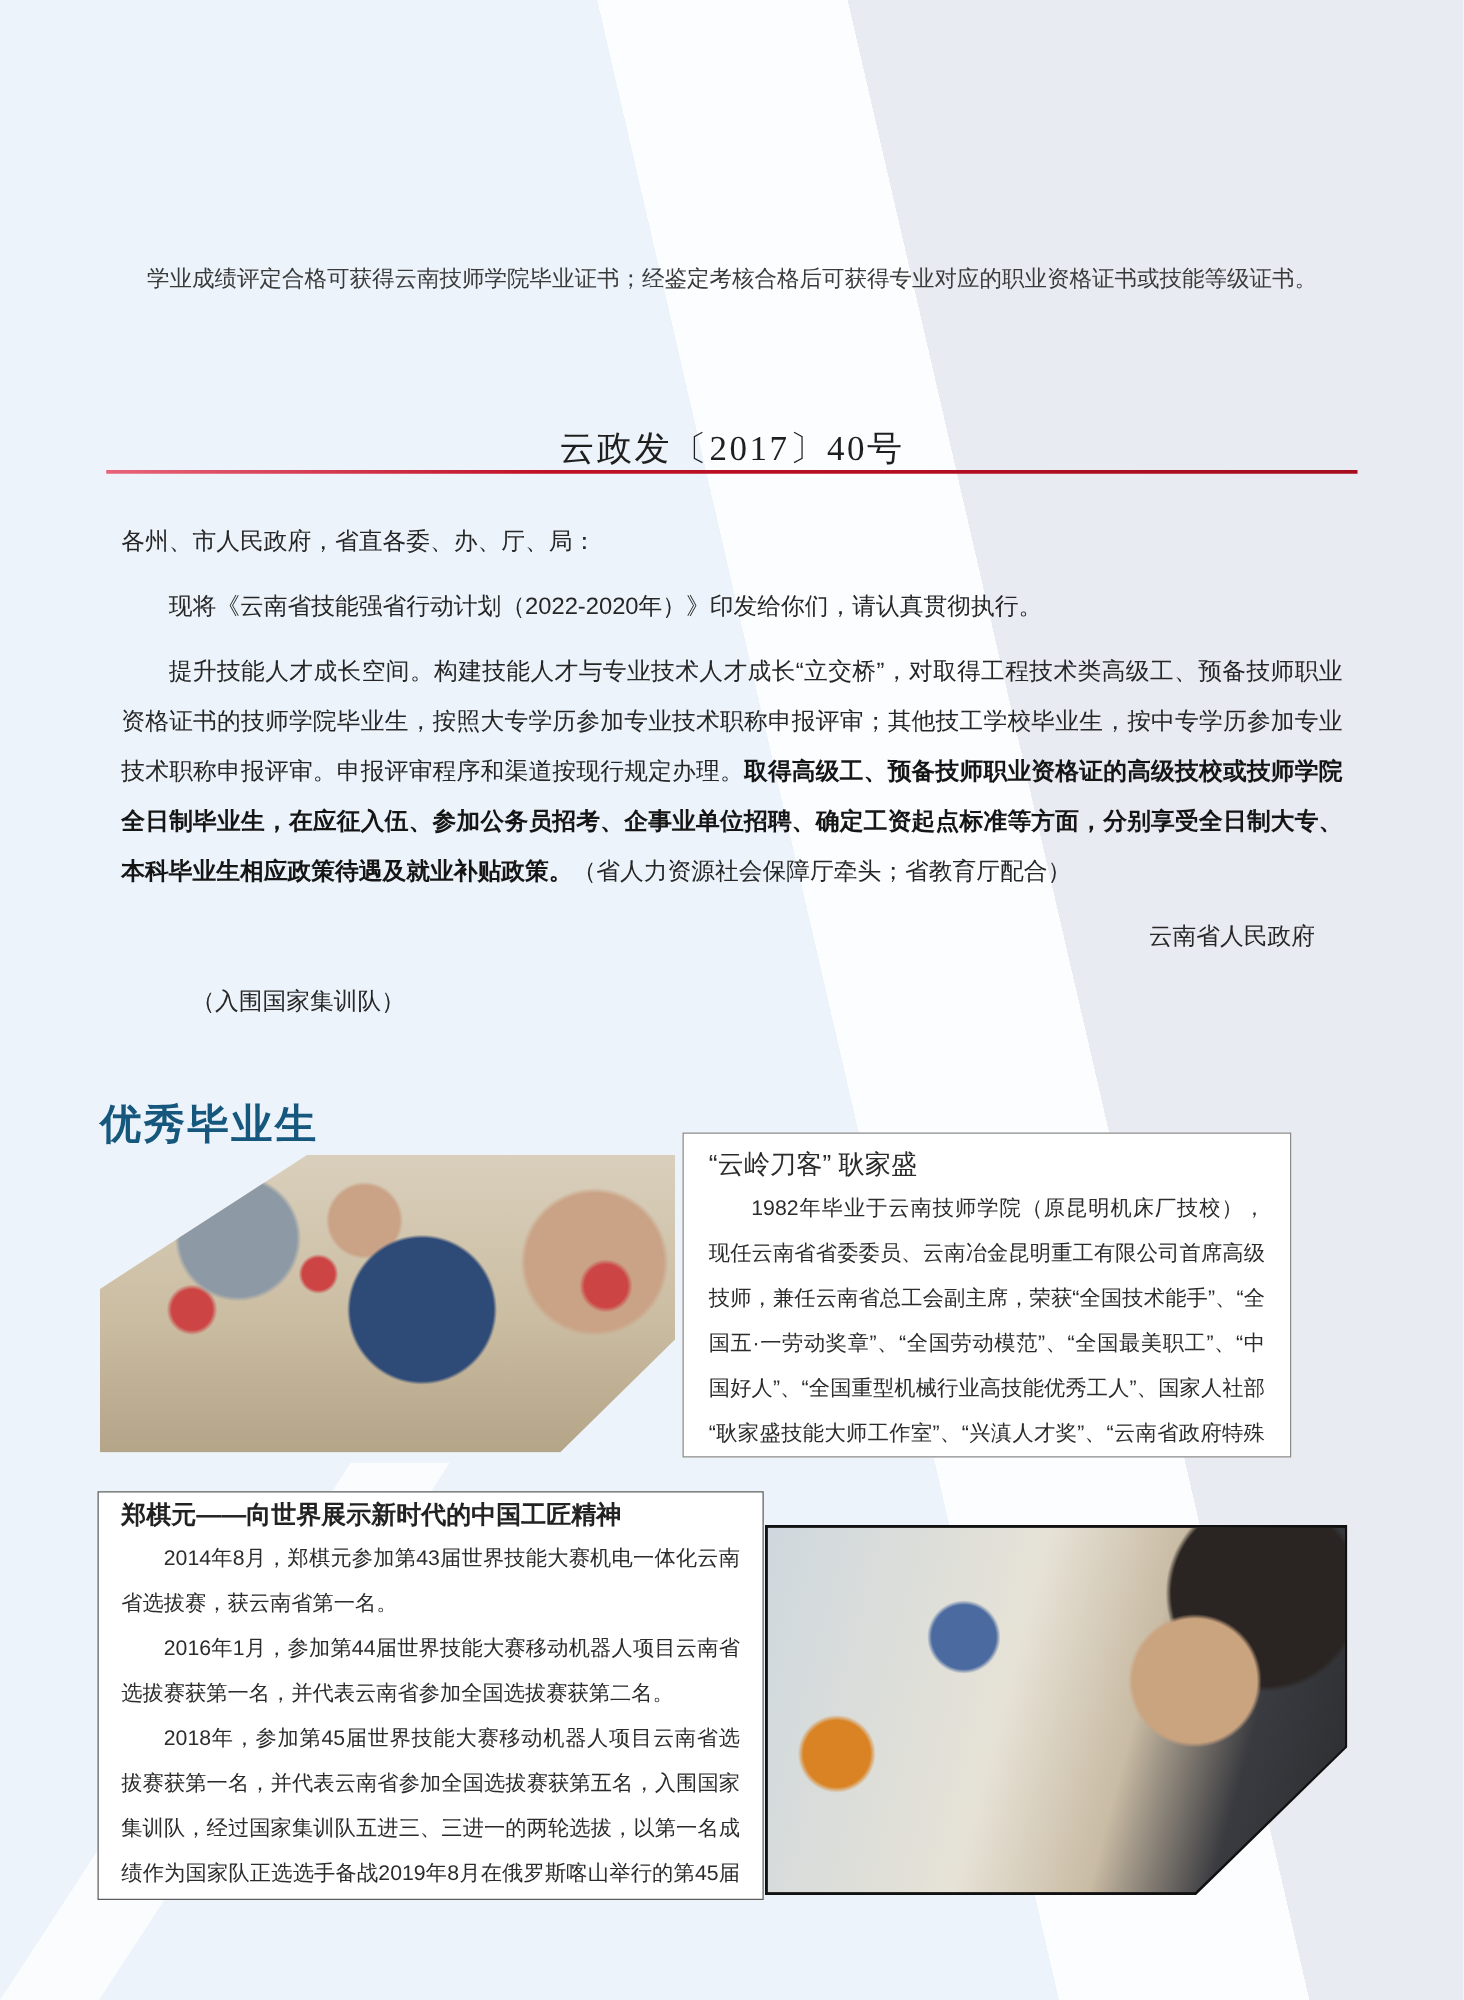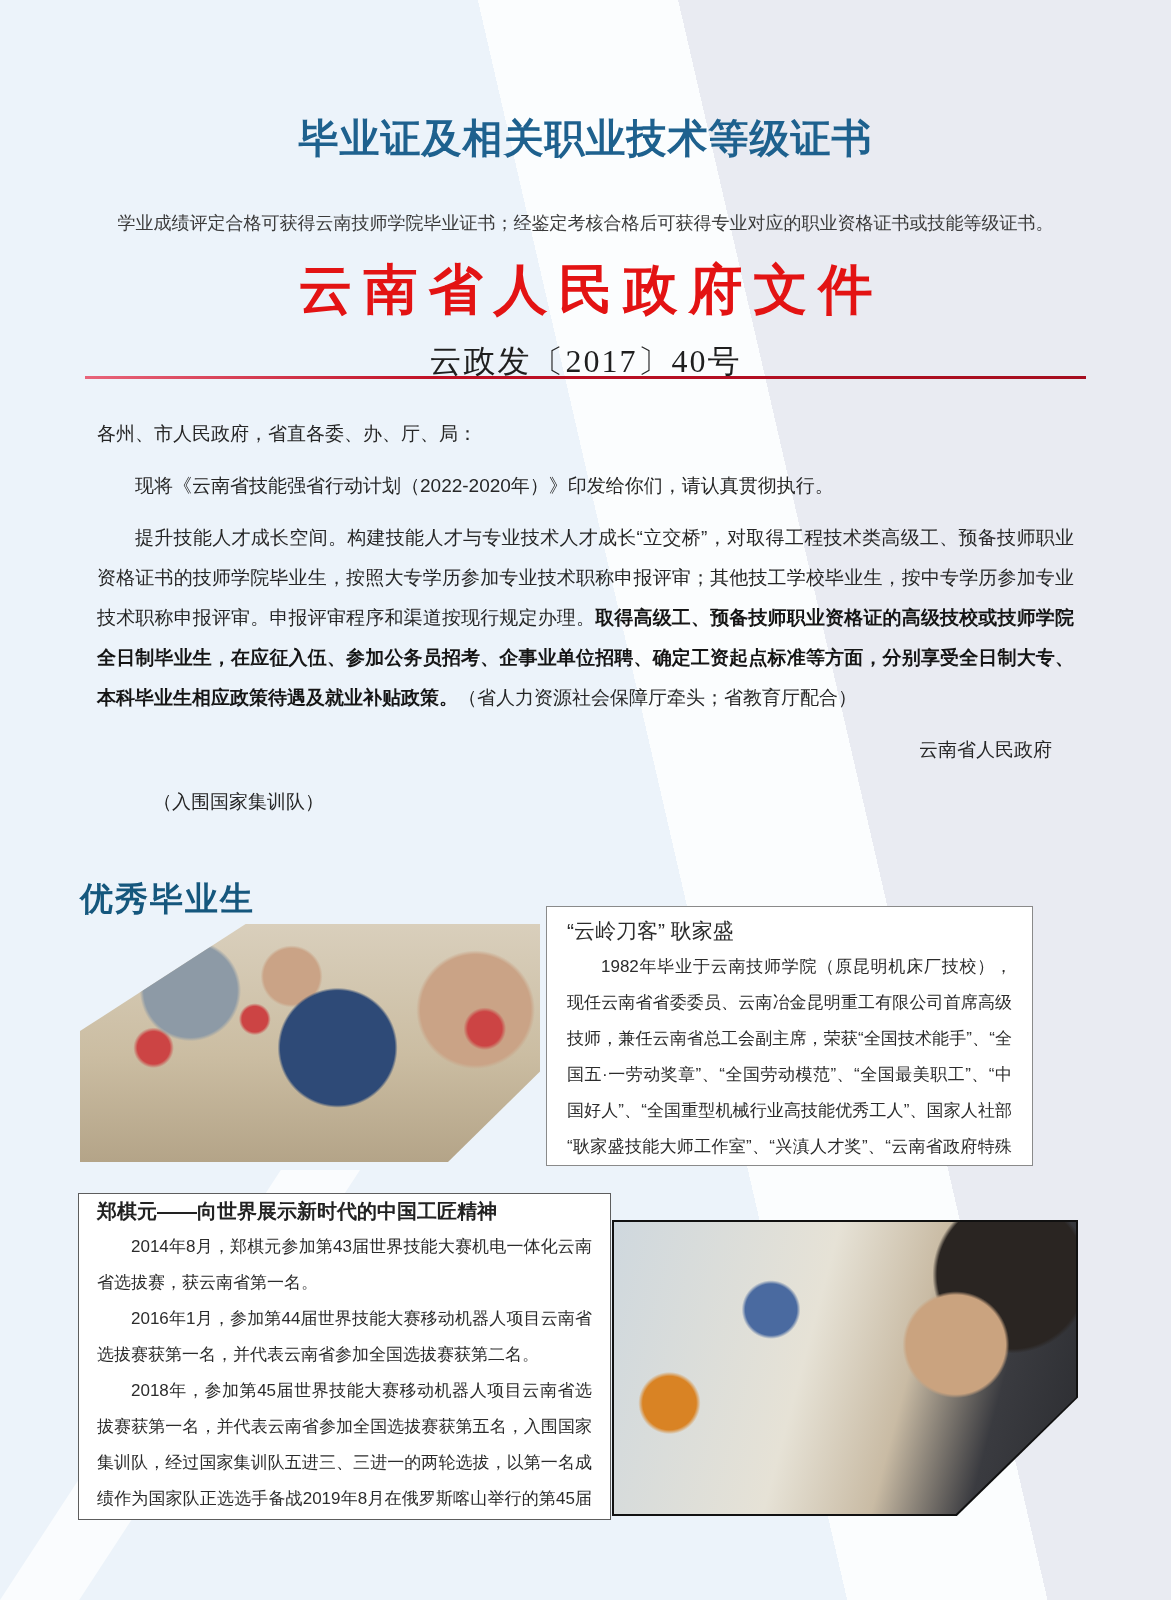--- a/index.html
+++ b/index.html
@@ -36,21 +36,21 @@
     position:absolute;left:0;top:254px;width:100%;
     text-align:center;
     font-family:"Liberation Serif","DejaVu Serif",serif;
     font-size:54px;font-weight:bold;color:#e31313;
     letter-spacing:11px;text-indent:11px;
   }
   .doc-number{
     position:absolute;left:0;top:340px;width:100%;
     text-align:center;
     font-family:"Liberation Serif","DejaVu Serif",serif;
-    font-size:32px;color:#1f1f1f;letter-spacing:2px;
+    font-size:28px;color:#1f1f1f;letter-spacing:2px;
   }
   .red-rule{
     position:absolute;left:85px;top:376px;width:1001px;height:3px;
     background:linear-gradient(90deg,#e8647a 0%,#c01025 35%,#a50d1f 100%);
   }
 
   .doc-body{
     position:absolute;left:85px;top:402px;width:1001px;
     font-size:19px;color:#262626;line-height:40px;
   }
@@ -124,25 +124,23 @@
   }
 </style>
 </head>
 <body>
 
 <div id="page">
   <div class="corner-wedge"></div>
 
   <div class="content">
 
-    <h1 class="page-title">毕业证及相关职业技术等级证书</h1>
 
     <p class="intro">学业成绩评定合格可获得云南技师学院毕业证书；经鉴定考核合格后可获得专业对应的职业资格证书或技能等级证书。</p>
 
-    <div class="masthead">云南省人民政府文件</div>
 
     <div class="doc-number">云政发〔2017〕40号</div>
 
     <div class="red-rule"></div>
 
     <div class="doc-body">
       <p>各州、市人民政府，省直各委、办、厅、局：</p>
       <p class="indent">现将《云南省技能强省行动计划（2022-2020年）》印发给你们，请认真贯彻执行。</p>
       <p class="indent justify"><span>提升技能人才成长空间。构建技能人才与专业技术人才成长“立交桥”，对取得工程技术类高级工、预备技师职业资格证书的技师学院毕业生，按照大专学历参加专业技术职称申报评审；其他技工学校毕业生，按中专学历参加专业技术职称申报评审。申报评审程序和渠道按现行规定办理。</span><strong>取得高级工、预备技师职业资格证的高级技校或技师学院全日制毕业生，在应征入伍、参加公务员招考、企事业单位招聘、确定工资起点标准等方面，分别享受全日制大专、本科毕业生相应政策待遇及就业补贴政策。</strong><span>（省人力资源社会保障厅牵头；省教育厅配合）</span></p>
       <p class="sign-issuer">云南省人民政府</p>

